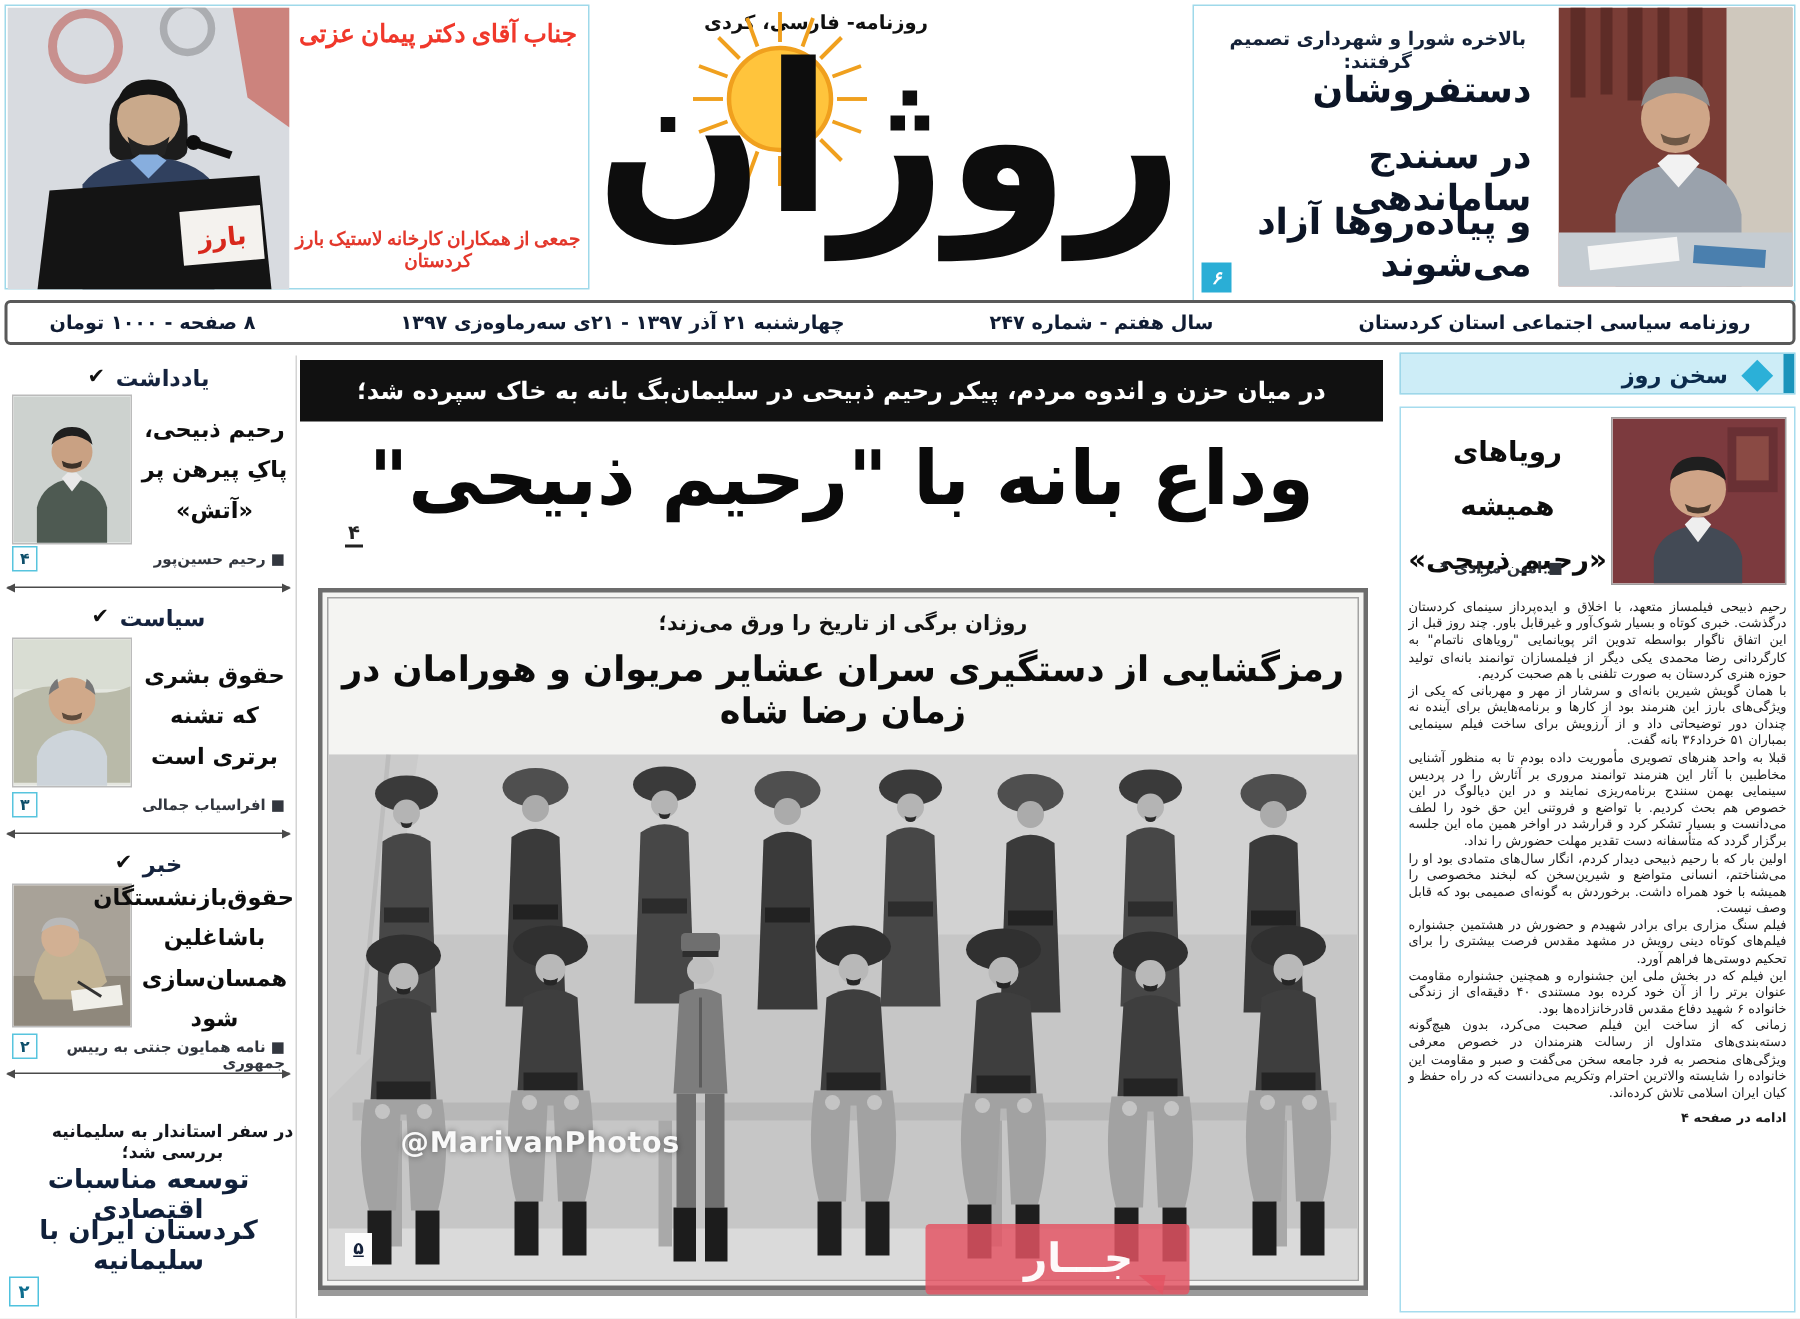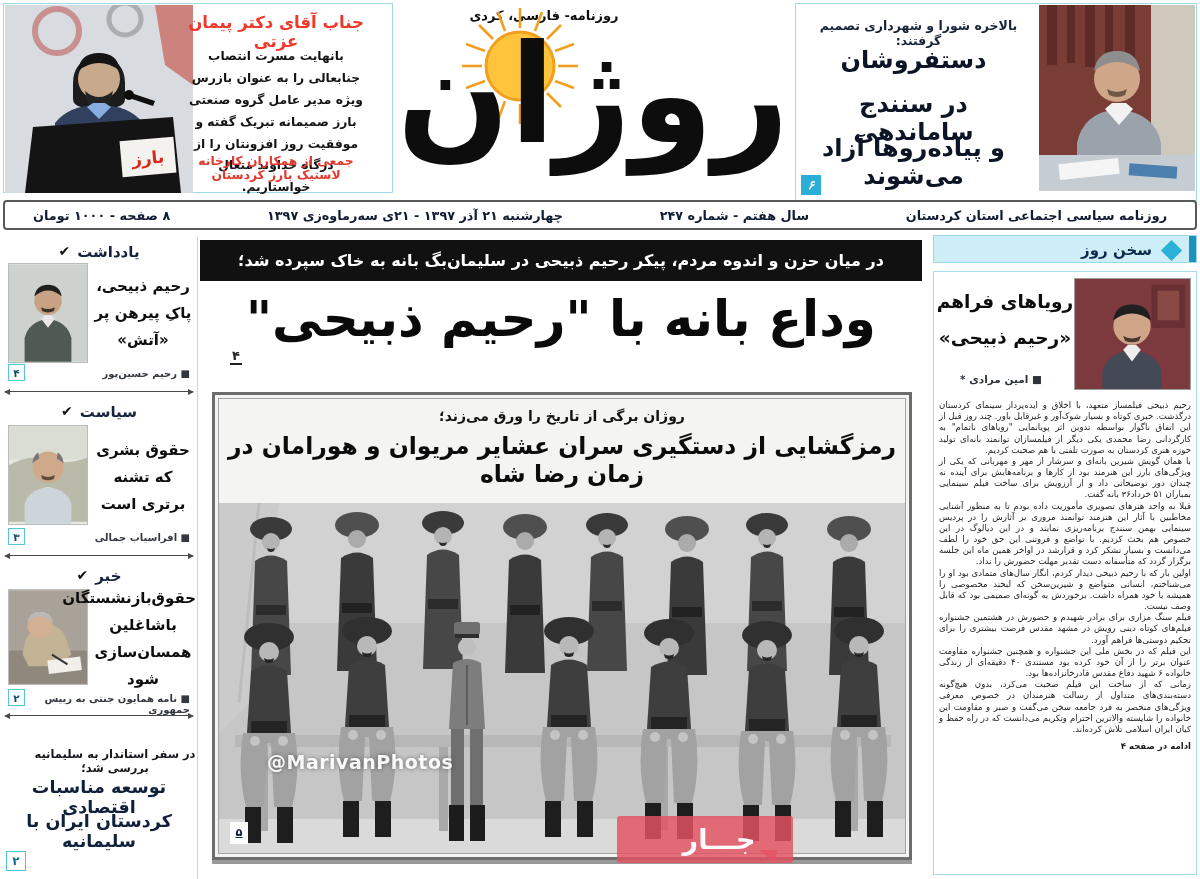--- a/index.html
+++ b/index.html
@@ -5,21 +5,21 @@
   * { margin:0; padding:0; box-sizing:border-box; }
   html,body { background:#e9e9e9; }
   body { font-family:"DejaVu Sans", sans-serif; }
   .page { position:relative; width:1200px; height:879px; background:#ffffff; margin:0 auto;
           overflow:hidden; direction:rtl; }
 
   
   .ad-box { position:absolute; left:3px; top:3px; width:390px; height:190px;
             border:1px solid #9fd9ea; background:#fff; direction:rtl; }
   .ad-photo { position:absolute; left:1px; top:1px; }
-  .ad-text { position:absolute; right:16px; top:0; width:200px; height:100%; }
+  .ad-text { position:absolute; right:0; top:0; width:200px; height:100%;font-family:Liberation Serif, serif; }
   .ad-title { position:absolute; top:9px; width:100%; text-align:center;
               color:#f0382b; font-size:16.5px; font-weight:bold; }
   .ad-body { position:absolute; top:42px; width:100%; padding:0 8px; text-align:center;
              color:#141414; font-size:12.3px; font-weight:bold; line-height:1.78; }
   .ad-footer { position:absolute; bottom:10px; width:100%; text-align:center;
                color:#e3382c; font-size:12.3px; font-weight:bold; }
 
   
   .masthead { position:absolute; left:394px; top:0; width:398px; height:196px; }
   .tagline { position:absolute; top:8px; left:50px; width:200px; text-align:center;
@@ -28,21 +28,21 @@
   .logo { position:absolute; top:12px; left:0; width:100%; text-align:center; z-index:2;
           font-size:132px; font-weight:900; color:#0d0d0d; line-height:1.25;
           transform:scaleY(1.04); letter-spacing:-4px; }
 
   
   .tr-box { position:absolute; left:795px; top:3px; width:402px; height:198px;
             border:1px solid #9fd9ea; background:#fff;text-decoration:underline; }
   .tr-photo { position:absolute; right:1px; top:1px; }
   .tr-kicker { position:absolute; top:14px; right:165px; left:10px; text-align:center;
                font-size:12.5px; font-weight:bold; color:#152238; }
-  .tr-line { position:absolute; right:175px; left:10px; text-align:center;
+  .tr-line { position:absolute; right:175px; left:10px; text-align:right;
              font-size:24px; font-weight:900; color:#0c1526; }
   .tr-l1 { top:42px; } .tr-l2 { top:86px; } .tr-l3 { top:130px; }
   .tr-badge { position:absolute; left:5px; bottom:5px; width:20px; height:20px;
               background:#2aaed6; color:#fff; font-size:12px; font-weight:bold;
               font-style:italic; text-align:center; line-height:20px; }
 
   
   .dateline { position:absolute; left:3px; top:200px; width:1194px; height:30px;
               border:2px solid #595959; border-radius:4px; background:#fff;
               display:flex; align-items:center; justify-content:space-between;
@@ -149,21 +149,20 @@
       <path d="M150,96 l-24,-8 l-2,5 l24,8 z" fill="#101010"></path>
       <circle cx="124" cy="90" r="5" fill="#0d0d0d"></circle>
       <path d="M20,188 L28,122 L168,112 L176,188 Z" fill="#141414"></path>
       <g transform="rotate(-5 142 152)">
         <rect x="116" y="134" width="54" height="36" fill="#f4f2ee"></rect>
         <text x="143" y="159" text-anchor="middle" font-size="17" font-weight="bold" fill="#d8281c">بارز</text>
       </g>
     </svg>
     <div class="ad-text">
       <div class="ad-title">جناب آقای دکتر پیمان عزتی</div>
-      <div class="ad-body">بانهایت مسرت انتصاب جنابعالی را به عنوان بازرس ویژه مدیر عامل گروه صنعتی بارز صمیمانه تبریک گفته و موفقیت روز افزونتان را از درگاه خداوند متعال خواستاریم.</div>
       <div class="ad-footer">جمعی از همکاران کارخانه لاستیک بارز کردستان</div>
     </div>
   </div>
 
   <div class="masthead">
     <div class="tagline">روزنامه- فارسی، کردی</div>
     <svg class="sun" width="120" height="120" viewBox="0 0 120 120">
       <g stroke="#f0a01e" stroke-width="2.6">
         <line x1="60" y1="2" x2="60" y2="22"></line>
           <line x1="60" y1="98" x2="60" y2="118"></line>
@@ -377,21 +376,21 @@
       <rect width="117" height="112" fill="#7c3a3e"></rect>
       <rect x="78" y="6" width="34" height="44" fill="#693034"></rect>
       <rect x="84" y="12" width="22" height="30" fill="#8a4a44"></rect>
       <path d="M58,72 q-26,4 -30,22 l0,18 l60,0 l0,-18 q-4,-18 -30,-22 z" fill="#434a55"></path>
       <path d="M49,72 l9,12 l9,-12 l-5,-5 l-8,0 z" fill="#eeeeee"></path>
       <circle cx="58" cy="48" r="19" fill="#cfa487"></circle>
       <path d="M39,42 q2,-16 19,-16 q17,0 19,16 q-9,-7 -19,-7 q-10,0 -19,7 z" fill="#1f1f1f"></path>
       <path d="M49,58 q9,5 18,0 l-2,5 q-7,3 -14,0 z" fill="#4a3a2e"></path>
     </svg>
     <div class="sod-title">
-      <span>رویاهای فراهم</span><br>
+      <span>رویاهای همیشه</span><br>
       <span>«رحیم ذبیحی»</span>
     </div>
     <div class="sod-byline">■ امین مرادی *</div>
     <div class="sod-text">
       <p>رحیم ذبیحی فیلمساز متعهد، با اخلاق و ایده‌پرداز سینمای کردستان درگذشت. خبری کوتاه و بسیار شوک‌آور و غیرقابل باور. چند روز قبل از این اتفاق ناگوار بواسطه تدوین اثر پویانمایی "رویاهای ناتمام" به کارگردانی رضا محمدی یکی دیگر از فیلمسازان توانمند بانه‌ای تولید حوزه هنری کردستان به صورت تلفنی با هم صحبت کردیم.</p>
       <p>با همان گویش شیرین بانه‌ای و سرشار از مهر و مهربانی که یکی از ویژگی‌های بارز این هنرمند بود از کارها و برنامه‌هایش برای آینده نه چندان دور توضیحاتی داد و از آرزویش برای ساخت فیلم سینمایی بمباران ۵۱ خرداد۳۶ بانه گفت.</p>
       <p>قبلا به واحد هنرهای تصویری مأموریت داده بودم تا به منظور آشنایی مخاطبین با آثار این هنرمند توانمند مروری بر آثارش را در پردیس سینمایی بهمن سنندج برنامه‌ریزی نمایند و در این دیالوگ در این خصوص هم بحث کردیم. با تواضع و فروتنی این حق خود را لطف می‌دانست و بسیار تشکر کرد و قرارشد در اواخر همین ماه این جلسه برگزار گردد که متأسفانه دست تقدیر مهلت حضورش را نداد.</p>
       <p>اولین بار که با رحیم ذبیحی دیدار کردم، انگار سال‌های متمادی بود او را می‌شناختم، انسانی متواضع و شیرین‌سخن که لبخند مخصوصی را همیشه با خود همراه داشت. برخوردش به گونه‌ای صمیمی بود که قابل وصف نیست.</p>
       <p>فیلم سنگ مزاری برای برادر شهیدم و حضورش در هشتمین جشنواره فیلم‌های کوتاه دینی رویش در مشهد مقدس فرصت بیشتری را برای تحکیم دوستی‌ها فراهم آورد.</p>
       <p>این فیلم که در بخش ملی این جشنواره و همچنین جشنواره مقاومت عنوان برتر را از آن خود کرده بود مستندی ۴۰ دقیقه‌ای از زندگی خانواده ۶ شهید دفاع مقدس قادرخانزاده‌ها بود.</p>

